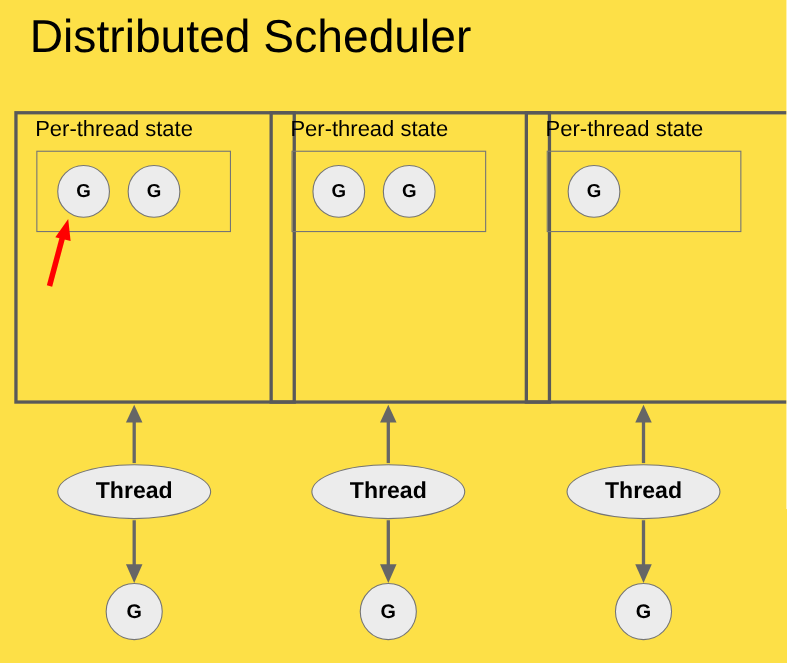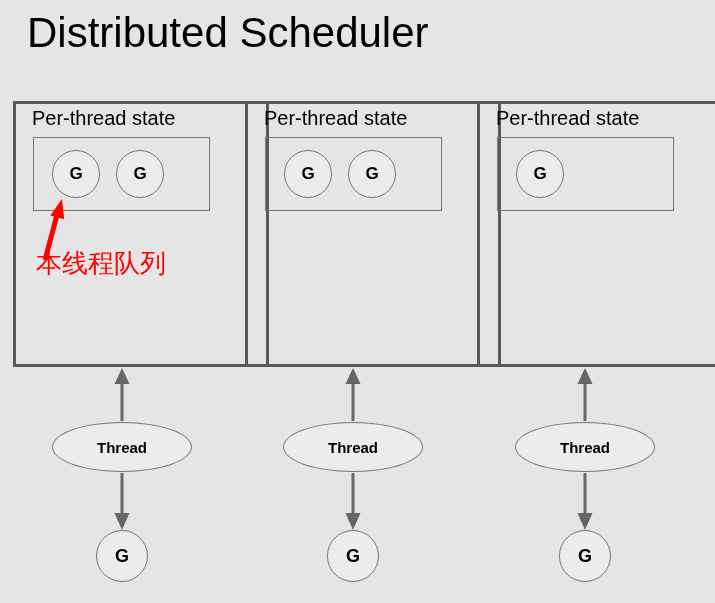--- a/index.html
+++ b/index.html
@@ -1,20 +1,20 @@
 <!DOCTYPE html>
 <html><head>
 <meta charset="utf-8">
 <style>
   html, body { margin:0; padding:0; background:#ffffff; }
   .canvas {
     position: relative;
     width: 715px;
     height: 603px;
-    background: #e5e5e5;
+    background: #fde047;
     font-family: "Liberation Sans", sans-serif;
     overflow: hidden;
   }
   .title {
     position: absolute;
     left: 27px;
     top: 10px;
     margin: 0;
     font-size: 42px;
     font-weight: 400;
@@ -75,21 +75,21 @@
     width: 140px;
     height: 50px;
     border-radius: 50%;
     background: #ececec;
     border: 1.5px solid #757575;
     box-sizing: border-box;
     display: flex;
     align-items: center;
     justify-content: center;
     font-weight: bold;
-    font-size: 15px;
+    font-size: 21px;
     color: #000000;
   }
   .te1 { left: 52px; }
   .te2 { left: 283px; }
   .te3 { left: 515px; }
   .g-node {
     position: absolute;
     top: 530px;
     width: 52px;
     height: 52px;
@@ -159,21 +159,20 @@
 
   <div class="state-box col3">
     <div class="state-label">Per-thread state</div>
     <div class="queue-box">
       <div class="g-circle g-pos-0">G</div>
     </div>
   </div>
   <div class="thread-ellipse te3">Thread</div>
   <div class="g-node gn3">G</div>
 
-  <div class="red-annotation">本线程队列</div>
 
   <svg class="arrow-layer" viewBox="0 0 715 603" xmlns="http://www.w3.org/2000/svg">
 
     <g>
       <line class="conn" x1="122" y1="421" x2="122" y2="381"></line>
       <polygon class="head" points="114.5,384 129.5,384 122,368"></polygon>
     </g>
     <g>
       <line class="conn" x1="122" y1="473" x2="122" y2="516"></line>
       <polygon class="head" points="114.5,513 129.5,513 122,530"></polygon>

